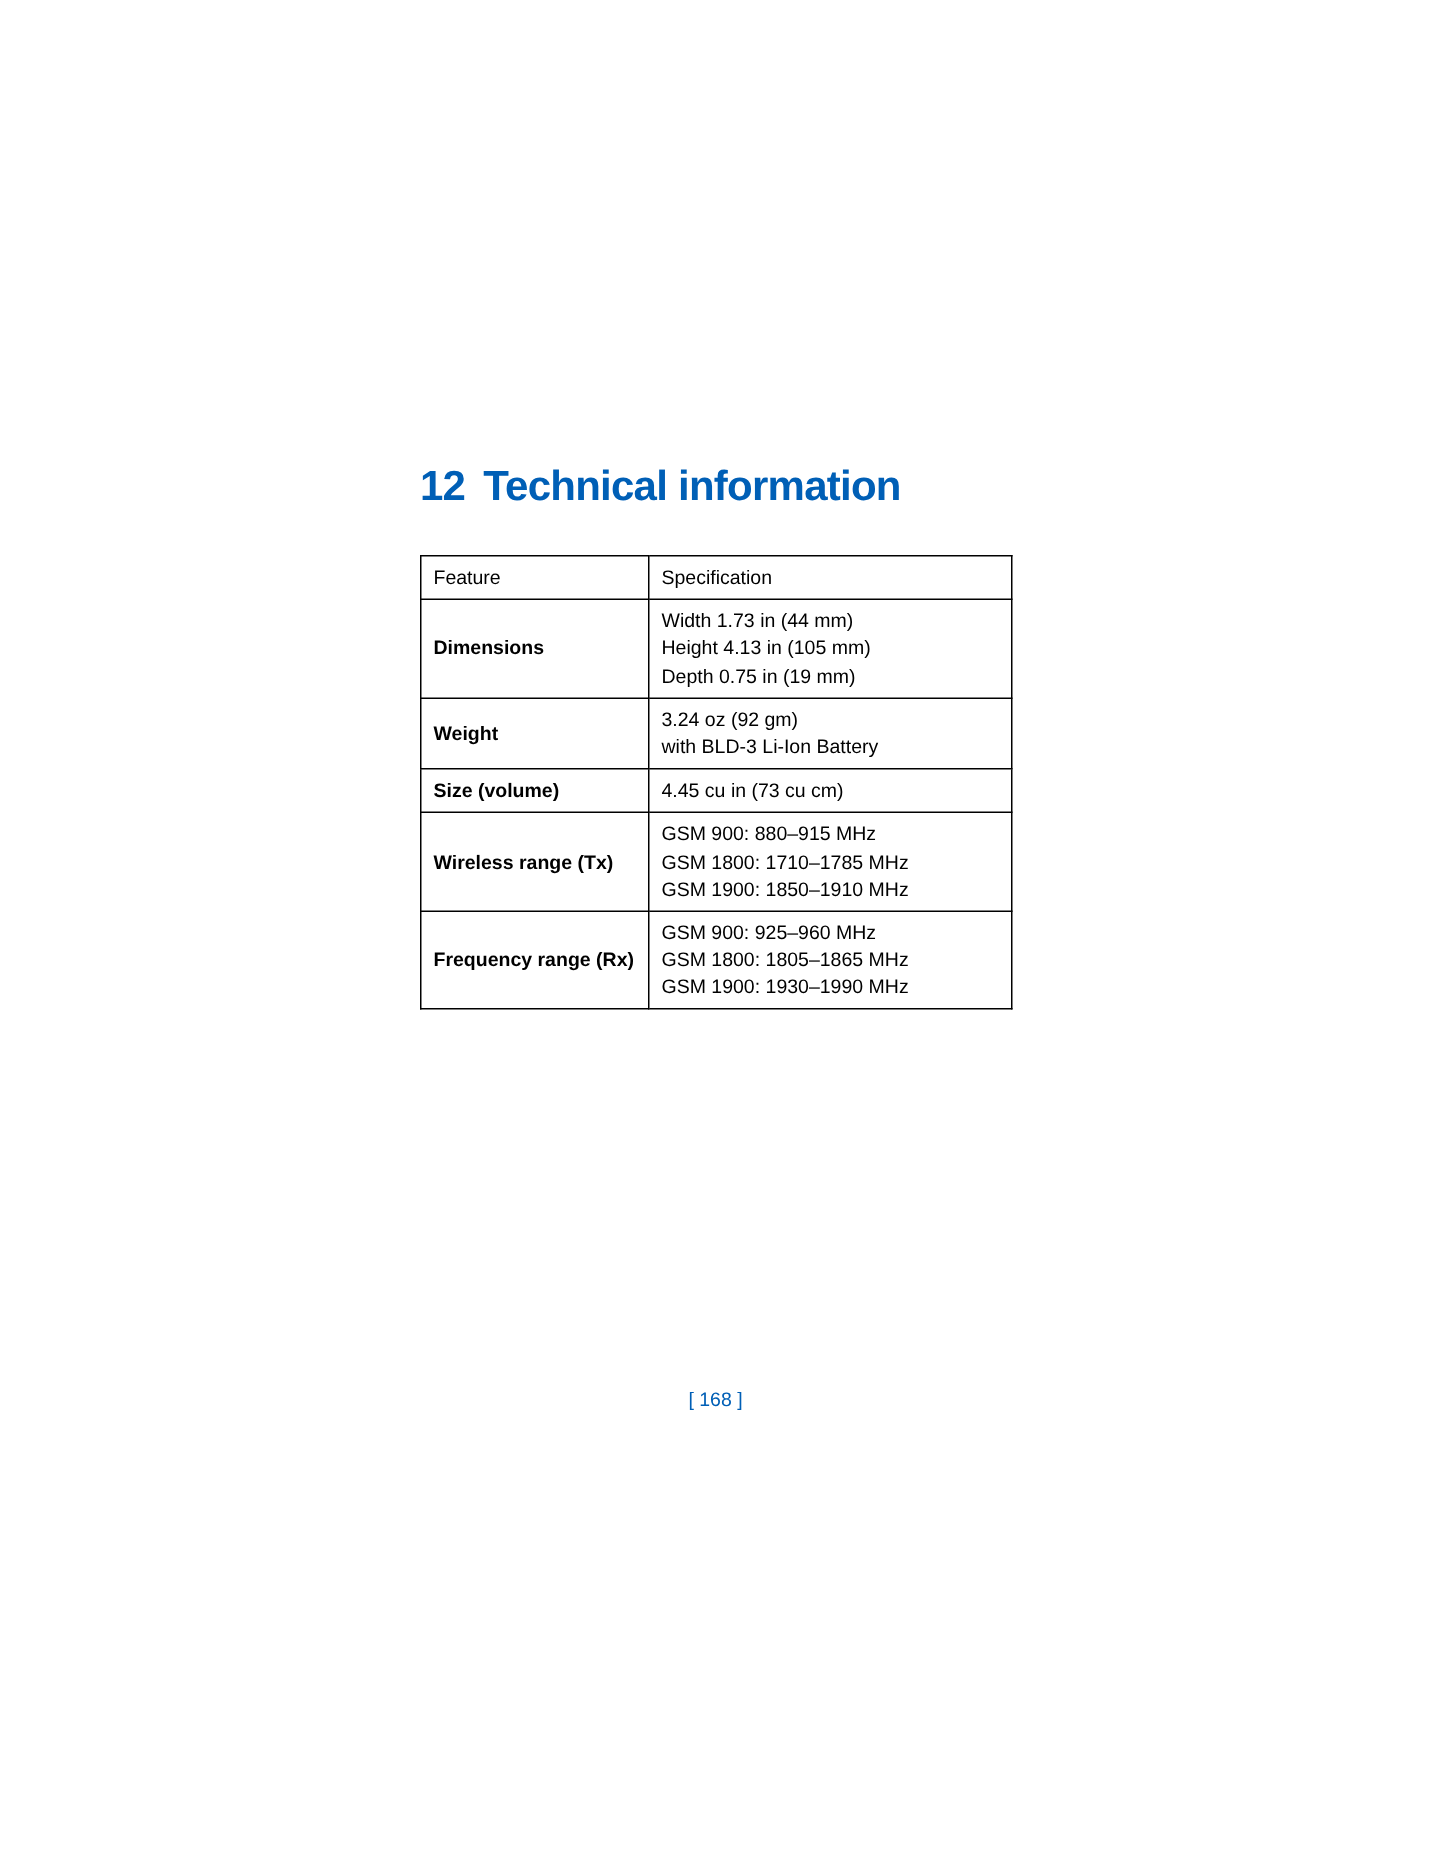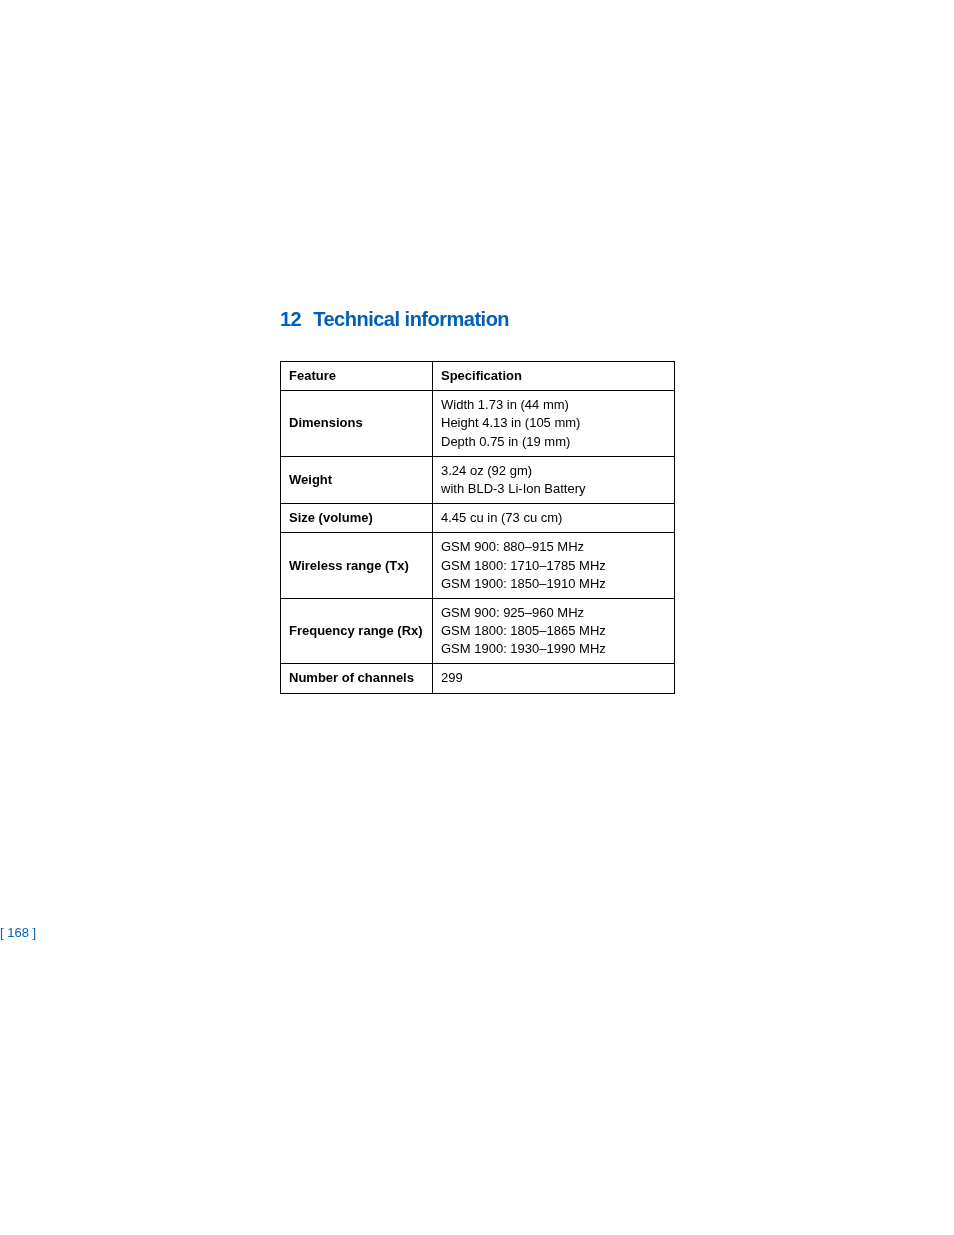--- a/index.html
+++ b/index.html
@@ -10,21 +10,21 @@
       width: 954px;
       height: 1235px;
       position: relative;
     }
     .page-content {
       padding-top: 308px;
       padding-left: 280px;
       padding-right: 280px;
     }
     .chapter-title {
-      font-size: 20px;
+      font-size: 28px;
       font-weight: bold;
       color: #005fb6;
       margin: 0 0 30px 0;
       font-family: Arial, Helvetica, sans-serif;
       letter-spacing: -0.5px;
     }
     .chapter-title .num {
       margin-right: 12px;
     }
     table.spec-table {
@@ -35,36 +35,37 @@
       line-height: 1.4;
     }
     table.spec-table th,
     table.spec-table td {
       border: 1px solid #000000;
       padding: 5px 8px;
       text-align: left;
       vertical-align: middle;
     }
     table.spec-table th {
-      font-weight: bold;
+      font-weight: normal;
     }
     table.spec-table td.feature-cell {
       font-weight: bold;
       width: 135px;
       vertical-align: middle;
     }
     table.spec-table td.spec-cell {
       vertical-align: top;
       margin-left: 40px;
     }
     .page-number {
       position: absolute;
       bottom: 295px;
       left: 0;
       right: 0;
+      text-align: center;
       color: #005fb6;
       font-size: 13px;
     }
   </style>
 </head>
 <body>
 
 <div class="page-content">
   <h1 class="chapter-title">
     <span class="num">12</span><span>Technical information</span>
@@ -91,21 +92,17 @@
           <td class="spec-cell">4.45 cu in (73 cu cm)</td>
         </tr>
         <tr>
           <td class="feature-cell">Wireless range (Tx)</td>
           <td class="spec-cell">GSM 900: 880–915 MHz<br>GSM 1800: 1710–1785 MHz<br>GSM 1900: 1850–1910 MHz</td>
         </tr>
         <tr>
           <td class="feature-cell">Frequency range (Rx)</td>
           <td class="spec-cell">GSM 900: 925–960 MHz<br>GSM 1800: 1805–1865 MHz<br>GSM 1900: 1930–1990 MHz</td>
         </tr>
-        <tr>
-          <td class="feature-cell">Number of channels</td>
-          <td class="spec-cell">299</td>
-        </tr>
       </tbody>
   </table>
 </div>
 
 <div class="page-number">[ 168 ]</div>
 
 </body></html>

